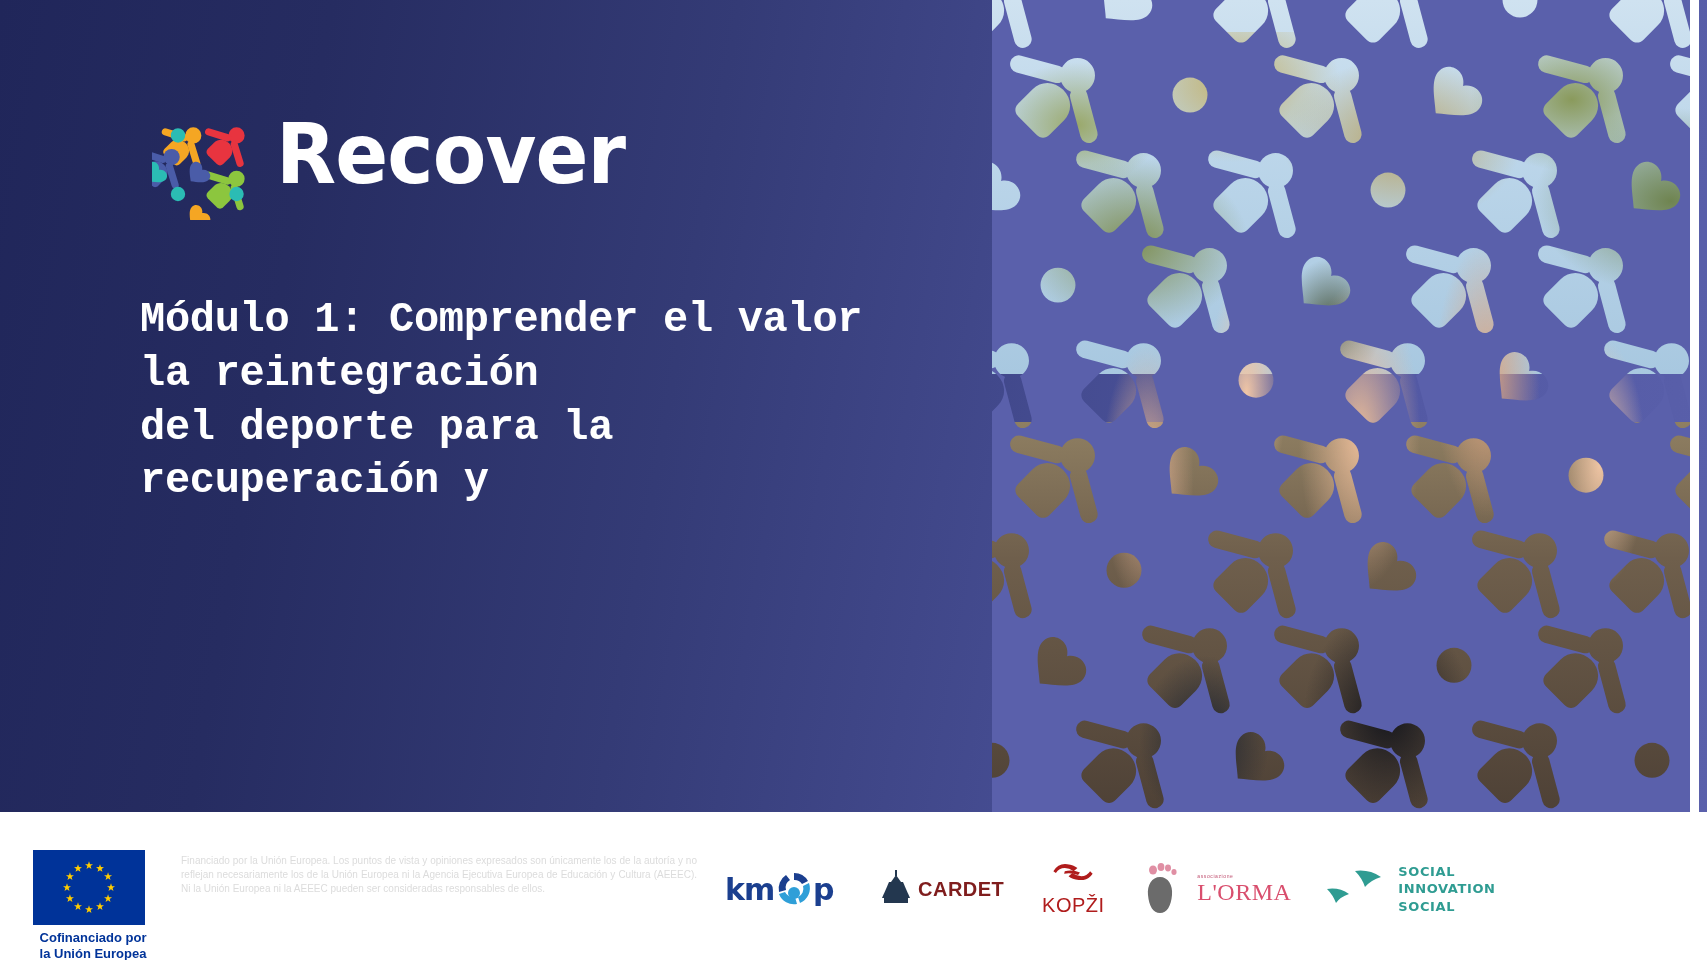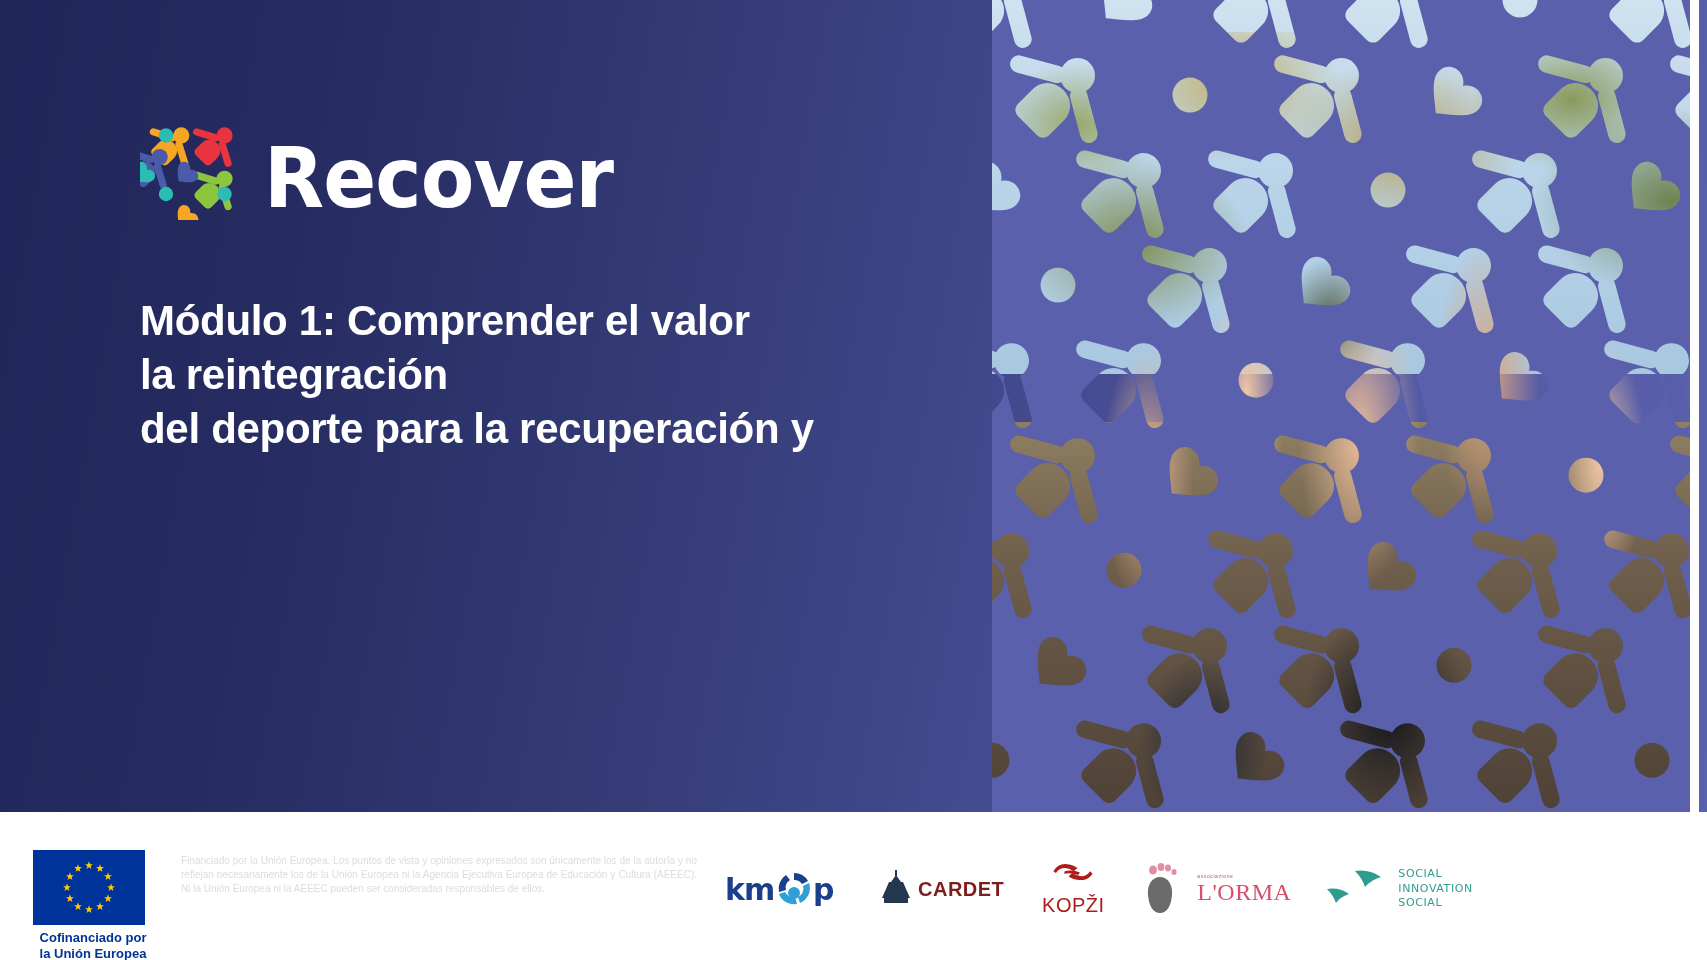--- a/index.html
+++ b/index.html
@@ -39,29 +39,29 @@
                 radial-gradient(ellipse 70px 190px at 86% 50%, #efc5a4 0%, rgba(239,197,164,0) 66%),
                 radial-gradient(ellipse 120px 150px at 56% 86%, #15161c 0%, rgba(21,22,28,0) 70%),
                 radial-gradient(ellipse 90px 120px at 30% 90%, #1d2430 0%, rgba(29,36,48,0) 72%),
                 radial-gradient(ellipse 70px 90px at 48% 30%, #4e5c46 0%, rgba(78,92,70,0) 72%); }
 
   
   #pattern-overlay { position:absolute; inset:0; }
   #right-white-strip { position:absolute; right:0; top:0; width:9px; height:812px; background:#fff; }
 
   
-  #logo-row { position:absolute; left:140px; top:112px; display:flex; align-items:flex-end; gap:16px; }
+  #logo-row { position:absolute; left:152px; top:112px; display:flex; align-items:flex-start; gap:16px; }
   #logo-mark { width:108px; height:108px; }
   #logo-word { font-size:84px; font-weight:700; color:#ffffff; letter-spacing:-1px;
     font-family:"DejaVu Sans", sans-serif; line-height:1; transform:scaleX(.93); transform-origin:left center; }
 
   
   #slide-title { position:absolute; left:140px; top:294px; width:740px;
     font-size:42px; font-weight:700; color:#ffffff; line-height:1.28;
-    font-family:Liberation Sans, sans-serif; letter-spacing:-.3px; }
+    font-family:Liberation Mono, monospace; letter-spacing:-.3px; }
 
   
   #footer { position:absolute; left:0; top:812px; width:1707px; height:148px; background:#ffffff; }
 
   #eu-block { position:absolute; left:33px; top:38px; width:120px; text-align:center; }
   #eu-flag { width:112px; height:75px; background:#003399; position:relative; }
   #eu-caption { margin-top:5px; font-size:13px; font-weight:700; color:#003399; line-height:1.24;
     font-family:"Liberation Sans", sans-serif; }
 
   #disclaimer { position:absolute; left:181px; top:42px; width:516px;
@@ -76,21 +76,21 @@
     font-family:"DejaVu Sans", sans-serif; }
   .cardet-text { font-size:20px; font-weight:700; color:#7f1d1d; letter-spacing:.5px;
     font-family:"Liberation Sans", sans-serif; }
   .incoma-text { font-size:27px; font-weight:800; color:#2a7fc0; letter-spacing:-.5px;
     font-family:"DejaVu Sans", sans-serif; }
   .kopzi-text { font-size:20px; font-weight:400; color:#b01c1c; letter-spacing:.5px;
     font-family:"Liberation Sans", sans-serif; text-align:center; }
   .orma-text { font-size:24px; font-weight:400; color:#d94f6e; letter-spacing:.5px;
     font-family:"Liberation Serif", serif; }
   .orma-sub { font-size:5px; color:#c05070; letter-spacing:.6px; }
-  .sis-text { font-size:11px; font-weight:400; color:#2f9c92; line-height:1.32; letter-spacing:.6px;
+  .sis-text { font-size:13px; font-weight:700; color:#2f9c92; line-height:1.32; letter-spacing:.6px;
     font-family:"DejaVu Sans", sans-serif; }
 </style>
 </head>
 <body>
 
 <div id="slide">
 
   <div id="hero">
 
     <div id="photo-block">

